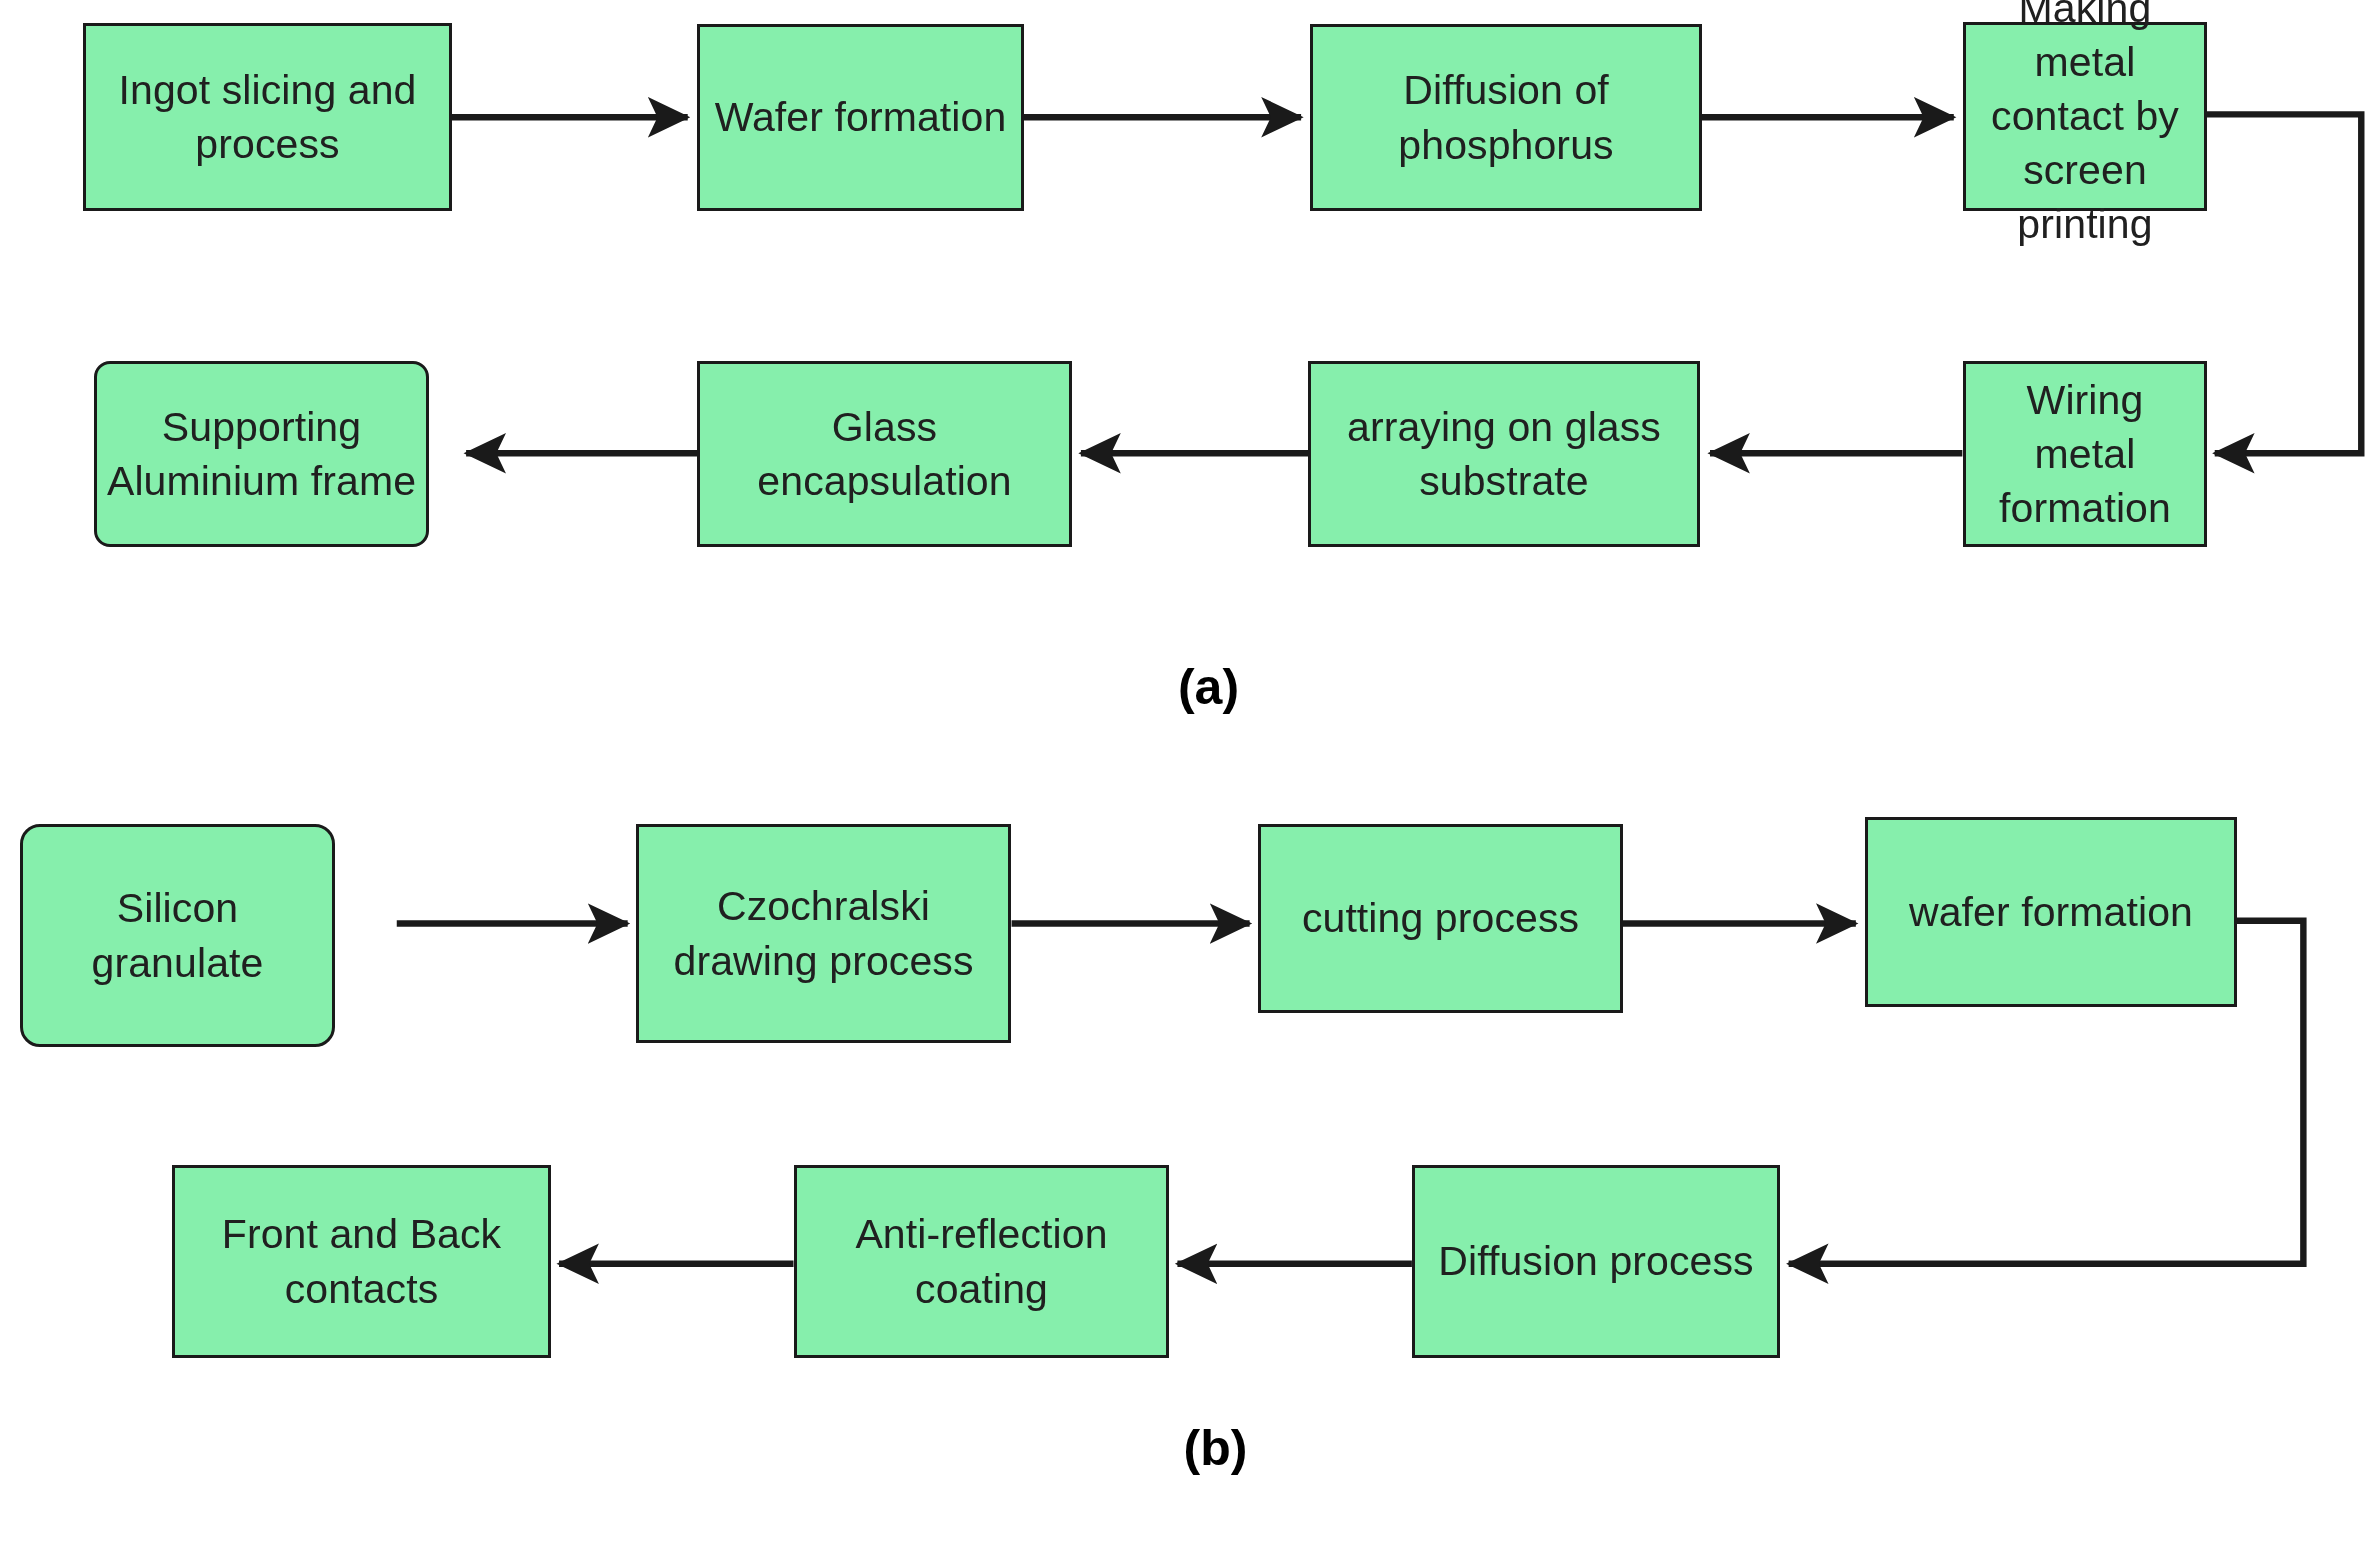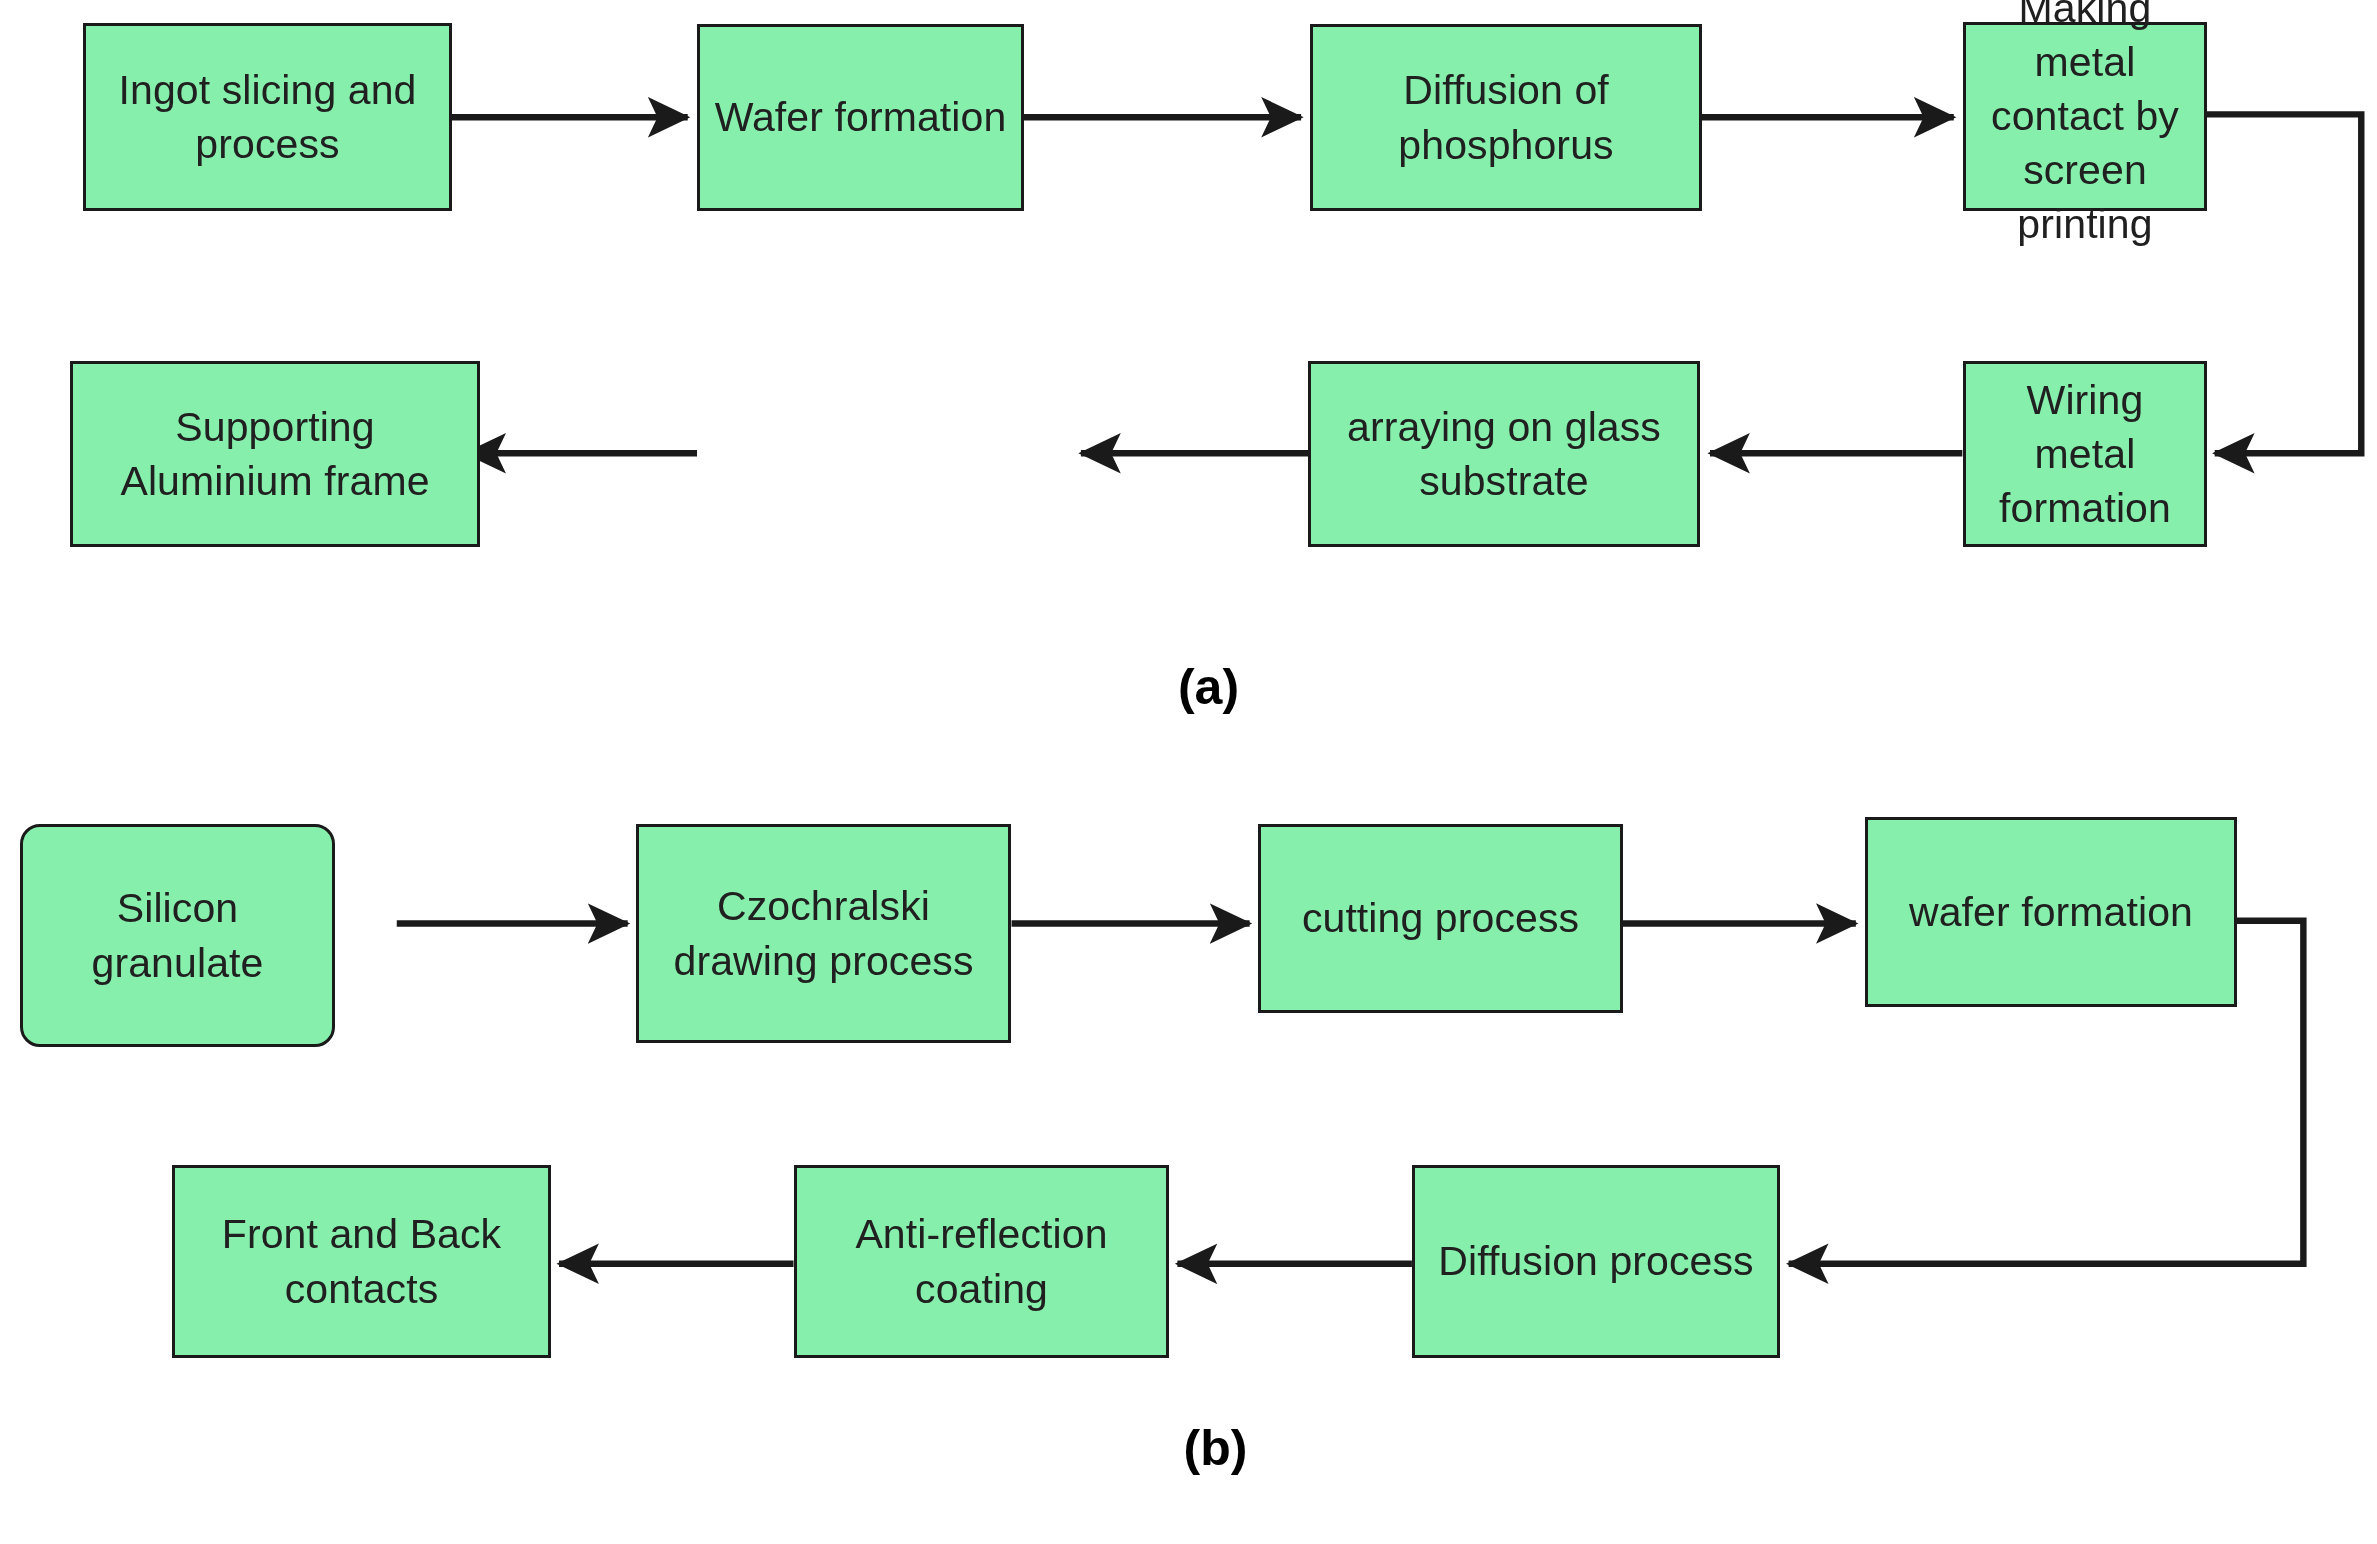--- a/index.html
+++ b/index.html
@@ -105,22 +105,25 @@
   </div>
 
   <div class="node" style="left:1963px; top:361px; width:244px; height:186px;">
     <span>Wiring metal formation</span>
   </div>
 
   <div class="node" style="left:1308px; top:361px; width:392px; height:186px;">
     <span>arraying on glass substrate</span>
   </div>
 
+  <div class="node" style="left:697px; top:361px; width:375px; height:186px;">
+    <span>Glass encapsulation</span>
+  </div>
 
-  <div class="node" style="left:70px; top:361px; width:410px; height:186px;">
+  <div class="node" style="left:94px; top:361px; width:335px; height:186px;border-radius:16px;">
     <span>Supporting Aluminium frame</span>
   </div>
 
   <div class="panel-label" style="left:1101px; top:658px; width:215px;">(a)</div>
 
   <div class="node" style="left:20px; top:824px; width:315px; height:223px;border-radius:20px;">
     <span>Silicon granulate</span>
   </div>
 
   <div class="node" style="left:636px; top:824px; width:375px; height:219px;">

